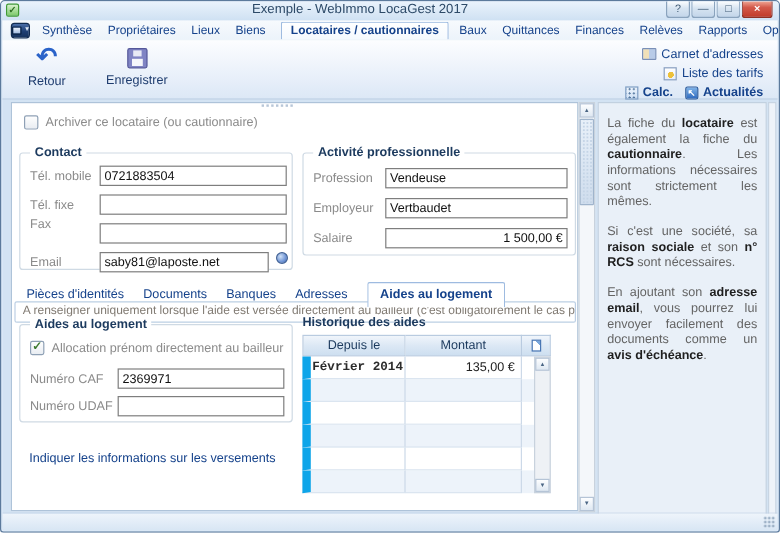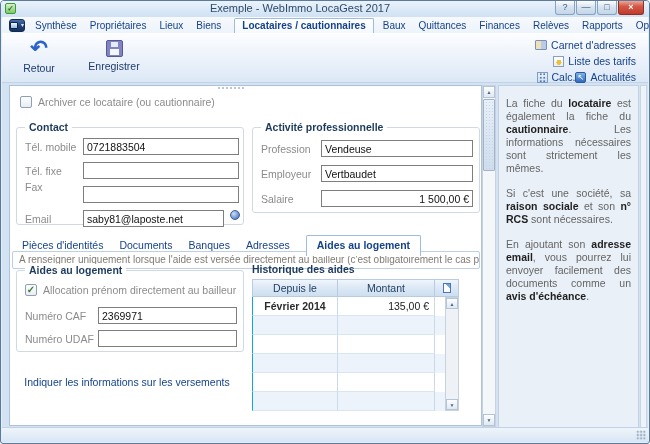--- a/index.html
+++ b/index.html
@@ -33,21 +33,21 @@
   .tb-btn .tb-label{display:block;margin-top:1px;}
   #btn-retour{left:10px;top:3px;width:54px;}
   #btn-save{left:74px;top:3px;width:76px;}
   .back-icon{display:block;height:24px;font-size:21px;line-height:22px;color:#2b63c9;font-weight:bold;}
   .floppy{position:relative;display:inline-block;width:17px;height:17px;margin-top:3px;background:#8084c4;
           border:1px solid #55589a;border-radius:2px;}
   .fl-top{position:absolute;top:1px;left:4px;width:7px;height:5px;background:#e8eaf5;}
   .fl-bottom{position:absolute;bottom:1px;left:3px;width:9px;height:6px;background:#f5f6fb;}
   .tb-links{position:absolute;right:12px;top:5px;display:flex;flex-direction:column;align-items:flex-end;gap:4px;}
   .tb-link{display:flex;align-items:center;gap:4px;font-size:10.5px;color:#15428b;cursor:default;}
-  .tb-link-row{display:flex;}
+  .tb-link-row{display:flex;gap:10px;font-weight:bold;}
   .icon-book{width:12px;height:10px;border:1px solid #7a90b8;border-radius:1px;
              background:linear-gradient(90deg,#f0e0b8 49%,#b8cbe8 51%);}
   .icon-tariff{width:11px;height:11px;border:1px solid #8aa0c0;
                background:radial-gradient(circle at 55% 60%,#edc13a 34%,rgba(0,0,0,0) 36%),linear-gradient(#ffffff,#e8eef8);}
   .icon-calc{width:11px;height:11px;border:1px solid #7f9ec4;
              background:radial-gradient(#54779f .7px,transparent .9px) 1px 3px/3.5px 3.5px,linear-gradient(#eef5fd,#cfe0f4);}
   .icon-news{width:11px;height:11px;border:1px solid #2a5a9c;border-radius:2px;background:linear-gradient(#7fb3e8,#2f6bbf);
              color:#fff;font-size:8px;line-height:10px;text-align:center;}
   
   .form-panel{position:absolute;left:8px;top:84px;width:473px;height:341px;background:#fff;border:1px solid #aec3d9;}
@@ -80,21 +80,21 @@
   .hist-title{position:absolute;left:242px;top:177px;font-size:10.5px;font-weight:bold;color:#1c3a5e;}
   .hist-table{position:absolute;left:242px;top:193px;width:207px;}
   .th-row{display:flex;height:18px;}
   .th{background:linear-gradient(#f0f5fb,#dce8f5 50%,#cddff0);border:1px solid #b9cbe0;border-left:none;
       font-size:10.5px;color:#1c3a5e;display:flex;align-items:center;justify-content:center;}
   .th:first-child{border-left:1px solid #b9cbe0;}
   .c1{width:86px;}.c2{width:97px;}.c3{width:24px;}
   .tr{display:flex;height:19px;background:#fff;}
   .tr.alt{background:#edf3fa;}
   .td{border-right:1px solid #ccd9e8;border-bottom:1px solid #dbe5f0;display:flex;align-items:center;font-size:10.5px;color:#222;}
-  .td:first-child{border-left:1px solid #0ea5e9;}
+  .td:first-child{border-left:7px solid #0ea5e9;font-family:Liberation Mono, monospace;}
   .td.date{justify-content:center;font-weight:bold;color:#2b2b2b;}
   .td.amt{justify-content:flex-end;padding-right:5px;}
   .page-icon{width:8px;height:10px;border:1px solid #4a77b4;background:linear-gradient(225deg,#7aa7dc 3px,#fff 3px);}
   .hist-scroll{position:absolute;left:435px;top:211px;width:14px;height:114px;background:#eef1f5;border:1px solid #c8d2dd;
                display:flex;flex-direction:column;justify-content:space-between;}
   .sb-btn{height:11px;background:linear-gradient(#fdfeff,#dfe8f2);border:1px solid #b5c4d6;color:#4a6584;
           font-size:5px;line-height:10px;text-align:center;}
   
   .main-scroll{position:absolute;left:481px;top:84px;width:14px;height:342px;background:#f4f7fa;border:1px solid #c8d2dd;}
   .ms-btn{position:absolute;left:0;width:12px;height:12px;background:linear-gradient(#fdfeff,#dfe8f2);border:1px solid #b5c4d6;

